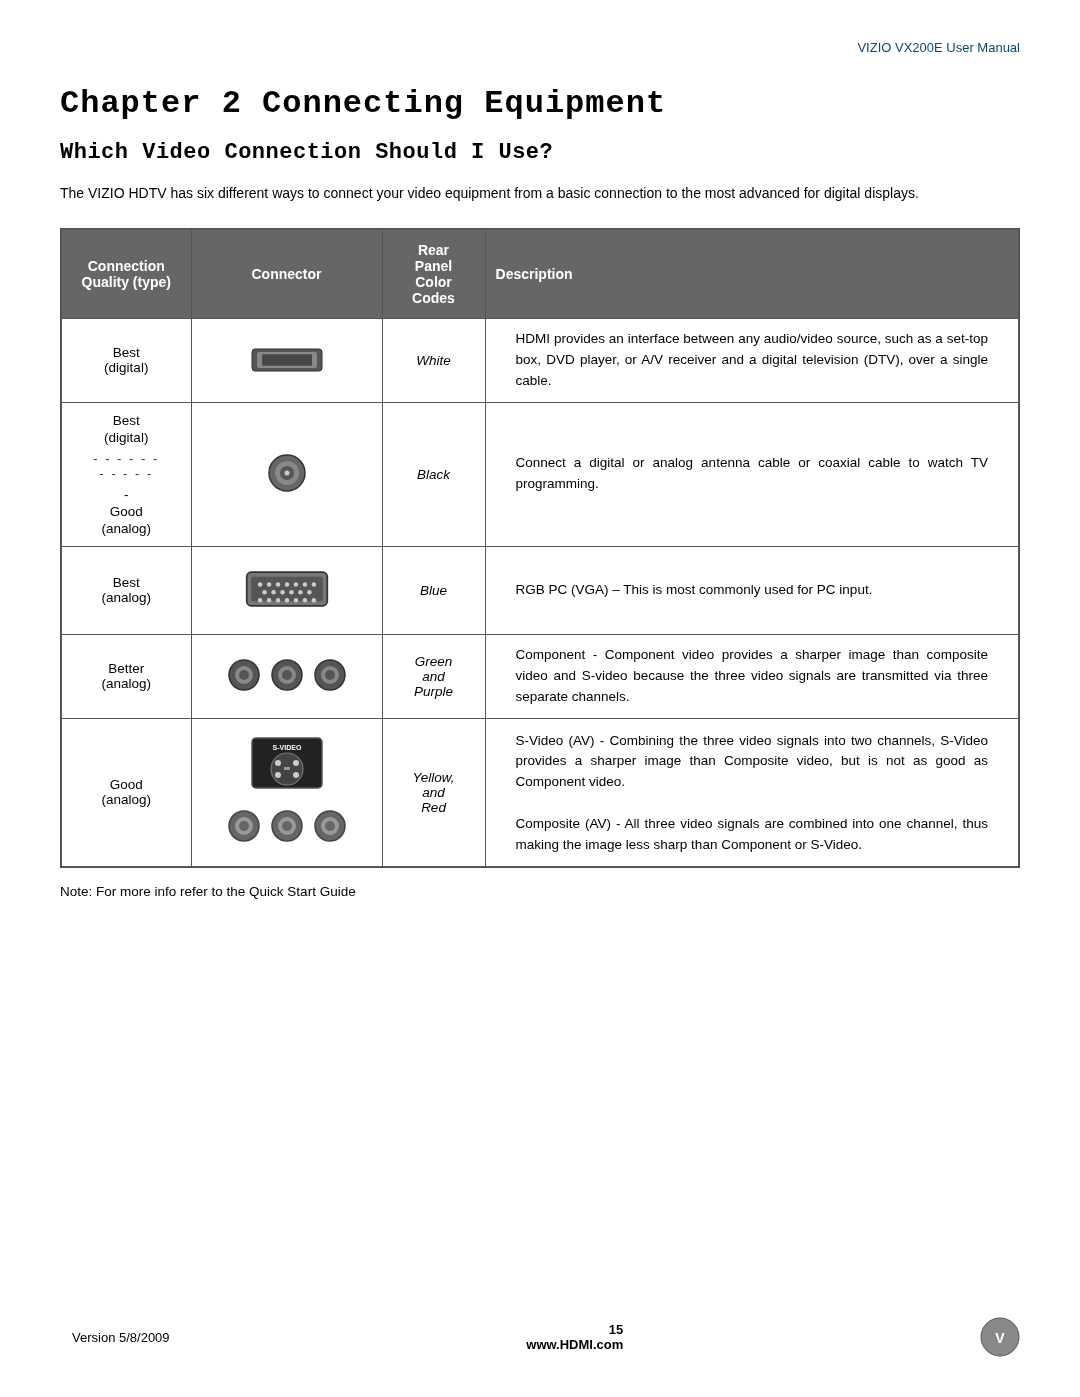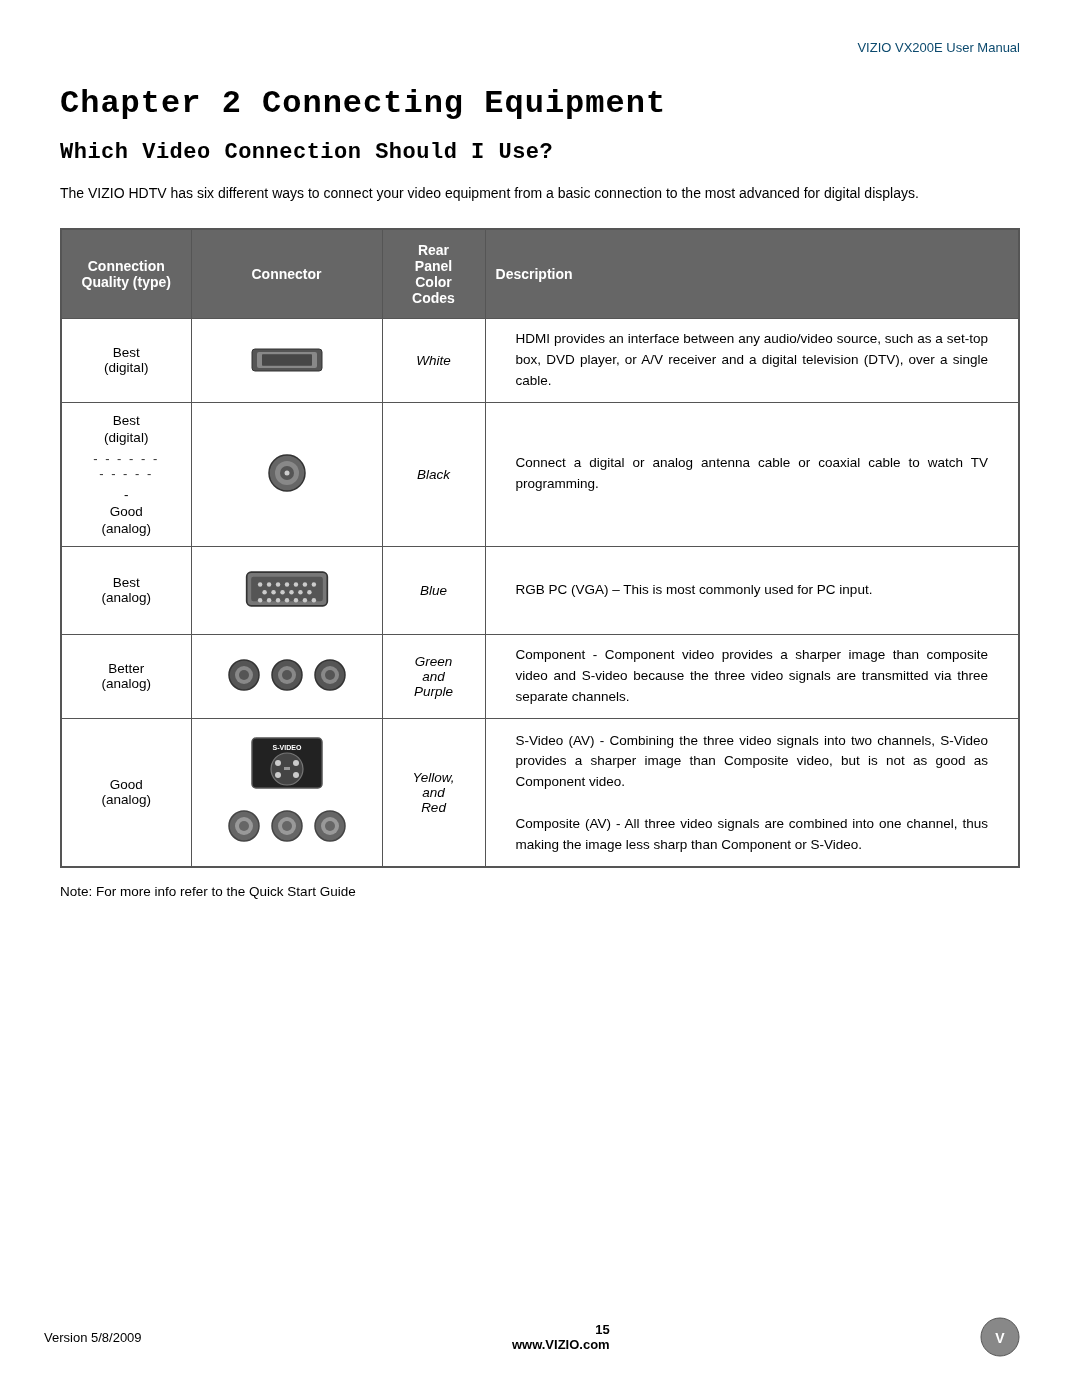--- a/index.html
+++ b/index.html
@@ -81,21 +81,21 @@
 
     .note-text {
       font-size: 13.5px;
       margin-bottom: 30px;
     }
     .note-text strong { font-weight: normal; }
 
     .page-footer {
       position: absolute;
       bottom: 40px;
-      left: 44px;
+      left: 72px;
       right: 60px;
       display: flex;
       align-items: center;
       justify-content: space-between;
     }
     .footer-version { font-size: 13px; }
     .footer-center { font-size: 13px; font-weight: bold; text-align: right; }
     .footer-logo {
       width: 40px;
       height: 40px;
@@ -264,21 +264,21 @@
 
 <p class="note-text">
   <strong>Note:</strong>
   <span> For more info refer to the Quick Start Guide</span>
 </p>
 
 <div class="page-footer">
   <span class="footer-version">Version 5/8/2009</span>
   <div class="footer-center">
     <div>15</div>
-    <div><strong>www.VIZIO.com</strong></div>
+    <div><strong>www.HDMI.com</strong></div>
   </div>
   <div class="footer-logo">
     <svg viewBox="0 0 40 40" width="40" height="40">
       <circle cx="20" cy="20" r="19" fill="#888" stroke="#555" stroke-width="1"></circle>
       <text x="20" y="26" font-size="14" fill="#fff" text-anchor="middle" font-family="Arial" font-weight="bold">V</text>
     </svg>
   </div>
 </div>
 
 </body></html>

